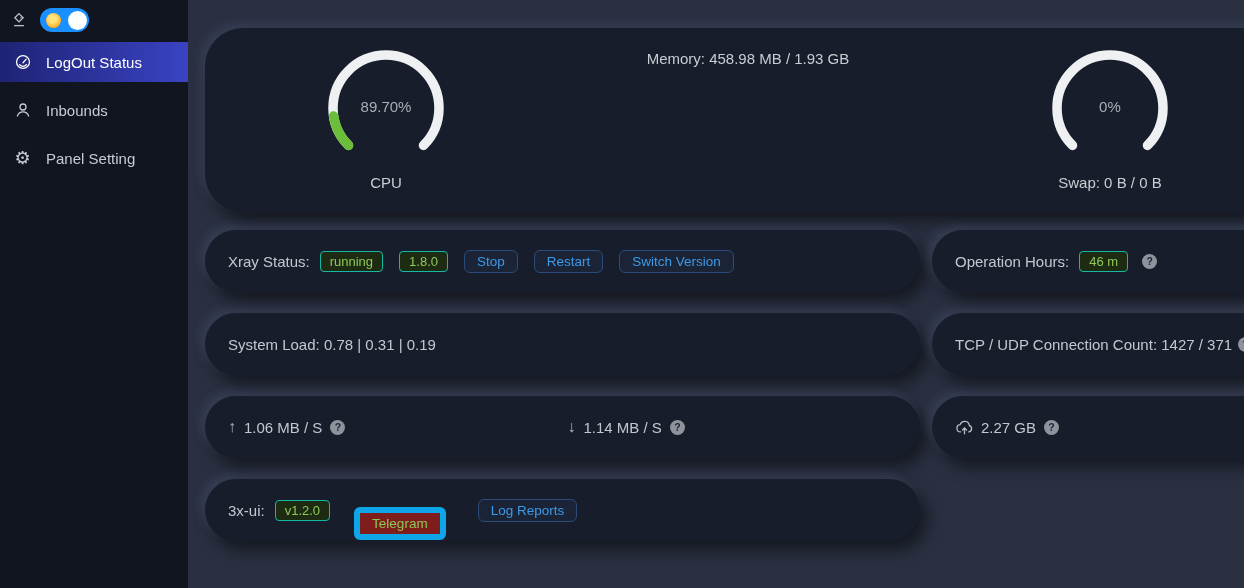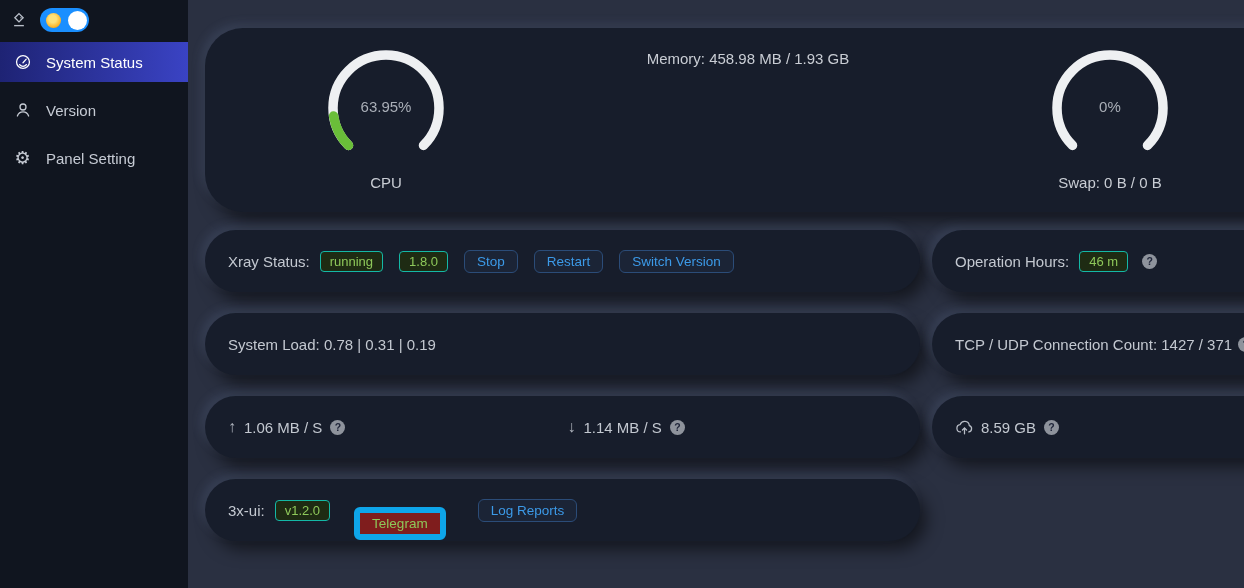--- a/index.html
+++ b/index.html
@@ -112,48 +112,48 @@
   </div>
   <nav class="menu">
     <div class="menu-item selected">
       <span class="menu-icon">
         <svg width="18" height="18" viewBox="0 0 24 24" fill="none" stroke="currentColor" stroke-width="1.7" stroke-linecap="round">
           <circle cx="12" cy="12" r="8.6"></circle>
           <path d="M12 13 L16.3 8.2"></path>
           <path d="M7.5 15.5 a5.5 5.5 0 0 0 9 0"></path>
         </svg>
       </span>
-      <span class="label-text">System Status</span>
+      <span class="label-text">LogOut Status</span>
     </div>
     <div class="menu-item">
       <span class="menu-icon">
         <svg width="18" height="18" viewBox="0 0 24 24" fill="none" stroke="currentColor" stroke-width="1.7" stroke-linecap="round">
           <circle cx="12" cy="8" r="4"></circle>
           <path d="M4.5 20 C6 16 9 14.6 12 14.6 S18 16 19.5 20"></path>
         </svg>
       </span>
-      <span class="label-text">Version</span>
+      <span class="label-text">Inbounds</span>
     </div>
     <div class="menu-item">
       <span class="menu-icon gear-glyph">⚙</span>
       <span class="label-text">Panel Setting</span>
     </div>
   </nav>
 </aside>
 
 <main class="main">
 
   <section class="card gauge-card">
     <div class="gauge-col">
       <div class="gauge-wrap">
         <svg width="124" height="124" viewBox="0 0 124 124">
             <path d="M 24.52 99.48 A 53 53 0 1 1 99.48 99.48" stroke="#eef0f2" stroke-width="9.5" fill="none" stroke-linecap="round"></path>
             <path d="M 24.52 99.48 A 53 53 0 0 1 9.60 69.95" stroke="#6abe39" stroke-width="9.5" fill="none" stroke-linecap="round"></path>
           </svg>
-        <div class="gauge-pct">63.95%</div>
+        <div class="gauge-pct">89.70%</div>
       </div>
       <div class="gauge-label">CPU</div>
     </div>
     <div class="gauge-col">
       <div class="gauge-label">Memory: 458.98 MB / 1.93 GB</div>
     </div>
     <div class="gauge-col">
       <div class="gauge-wrap">
         <svg width="124" height="124" viewBox="0 0 124 124">
             <path d="M 24.52 99.48 A 53 53 0 1 1 99.48 99.48" stroke="#eef0f2" stroke-width="9.5" fill="none" stroke-linecap="round"></path>
@@ -204,21 +204,21 @@
     </div>
 
     <div class="card row-card">
       <span class="cloud-icon">
         <svg width="19" height="19" viewBox="0 0 24 24" fill="none" stroke="currentColor" stroke-width="1.6" stroke-linecap="round" stroke-linejoin="round">
           <path d="M7 17.5 a4.6 4.6 0 0 1-.5-9.17 6 6 0 0 1 11.6 1.2 A4.1 4.1 0 0 1 17.4 17.5"></path>
           <path d="M12 20 V12.8"></path>
           <path d="M9.4 15.2 L12 12.6 L14.6 15.2"></path>
         </svg>
       </span>
-      <span class="label-text" style="margin-left:-3px;">8.59 GB</span>
+      <span class="label-text" style="margin-left:-3px;">2.27 GB</span>
       <span class="q-icon" style="margin-left:-2px;">?</span>
     </div>
 
     <div class="card row-card">
       <span class="label-text">3x-ui:</span>
       <span class="badge-green">v1.2.0</span>
       <button class="btn btn-green" style="margin-left:14px;">Telegram</button>
       <button class="btn btn-blue" style="margin-left:22px;">Log Reports</button>
     </div>
 

